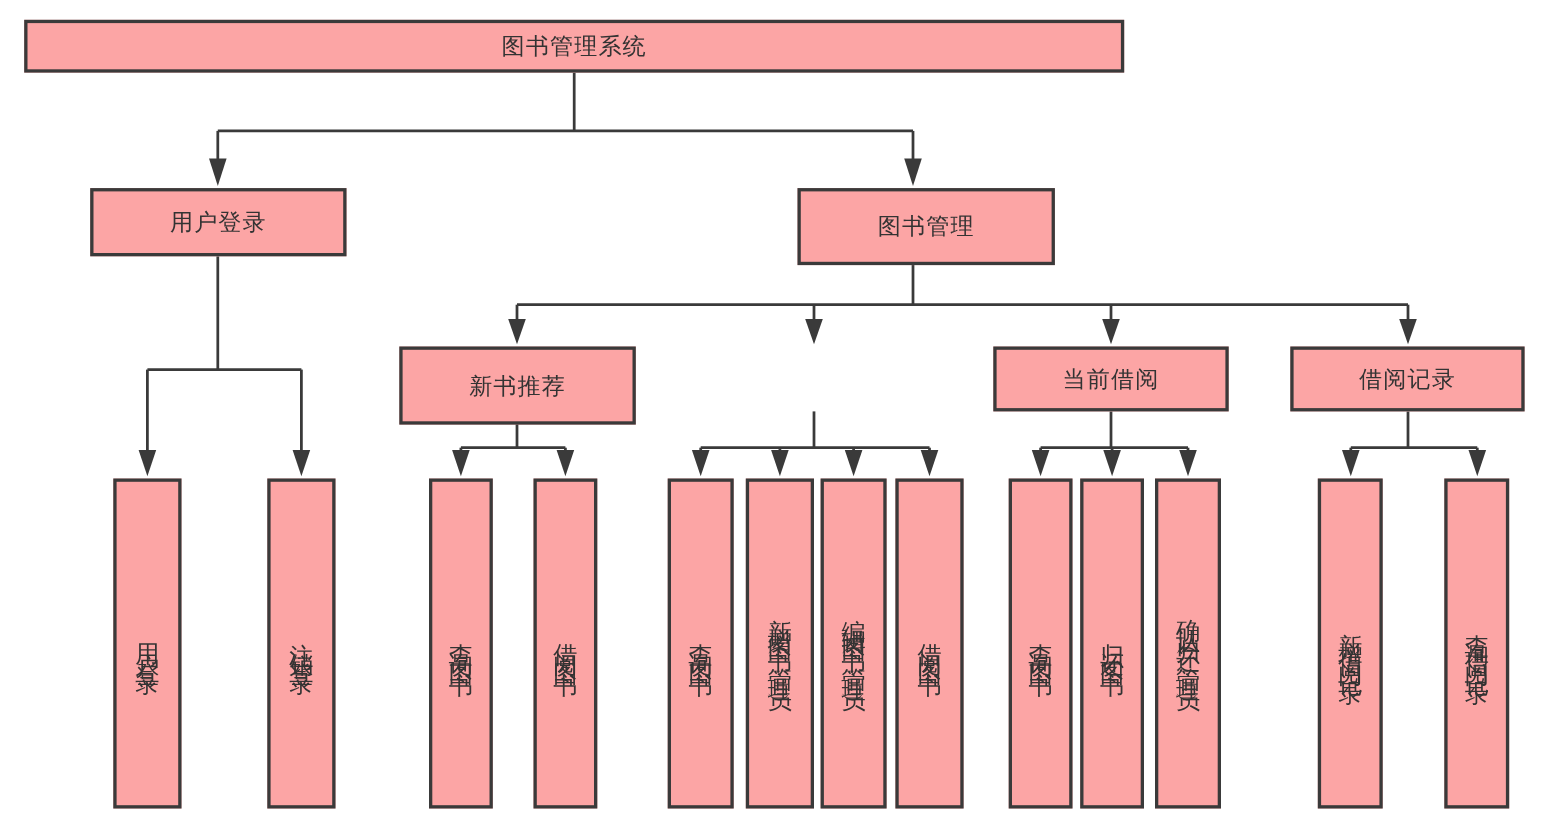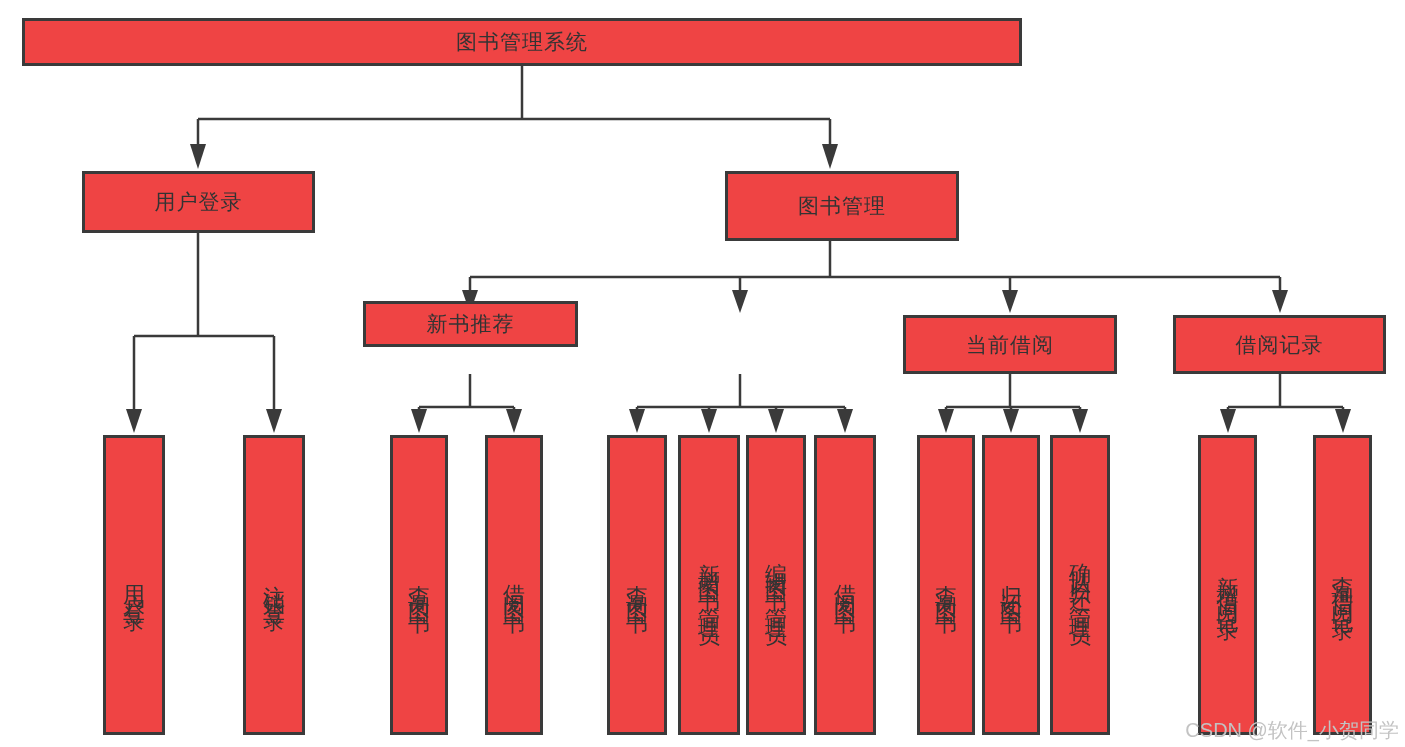--- a/index.html
+++ b/index.html
@@ -17,21 +17,21 @@
   }
   .wires {
     position: absolute;
     left: 0;
     top: 0;
     z-index: 1;
   }
   .node {
     position: absolute;
     box-sizing: border-box;
-    background: #ef4444;
+    background: #fca5a5;
     border: 3px solid #3a3a3a;
     display: flex;
     align-items: center;
     justify-content: center;
     z-index: 2;
   }
   .node .hlabel {
     font-size: 21px;
     color: #333333;
     letter-spacing: 1px;
@@ -45,21 +45,21 @@
     letter-spacing: 9px;
     color: #333333;
     white-space: nowrap;
   }
   
   .n-root { left: 22px; top: 18px; width: 1000px; height: 48px; }
   
   .n-userlogin { left: 82px;  top: 171px; width: 233px; height: 62px; }
   .n-bookmgmt  { left: 713px; top: 171px; width: 234px; height: 70px; margin-left: 12px; }
   
-  .n-l3a { left: 363px;  top: 301px; width: 215px; height: 46px; }
+  .n-l3a { left: 363px;  top: 315px; width: 215px; height: 71px; }
   .n-l3b { left: 633px;  top: 315px; width: 214px; height: 59px; }
   .n-l3c { left: 903px;  top: 315px; width: 214px; height: 59px; align-items: center; }
   .n-l3d { left: 1173px; top: 315px; width: 213px; height: 59px; }
   
   .leaf { top: 435px; height: 300px; }
   .lf-1a { left: 103px;  width: 62px; }
   .lf-1b { left: 243px;  width: 62px; }
   .lf-2a { left: 390px;  width: 58px; }
   .lf-2b { left: 485px;  width: 58px; }
   .lf-3a { left: 607px;  width: 60px; }
@@ -212,14 +212,13 @@
     <span class="vlabel">确认归还（管理员）</span>
   </div>
 
   <div class="node leaf lf-5a">
     <span class="vlabel">新增借阅记录</span>
   </div>
   <div class="node leaf lf-5b">
     <span class="vlabel">查询借阅记录</span>
   </div>
 
-  <div class="watermark">CSDN @软件_小贺同学</div>
 </div>
 
 </body></html>

